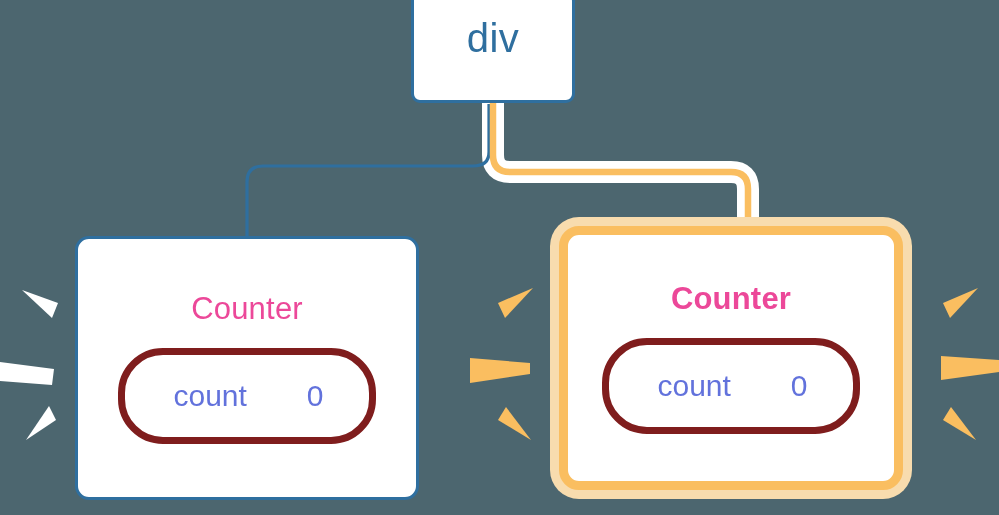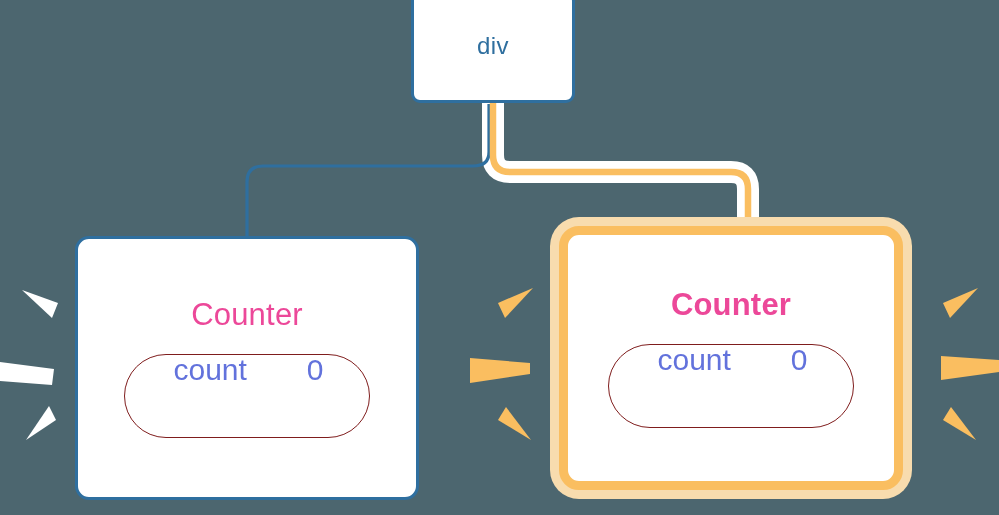--- a/index.html
+++ b/index.html
@@ -38,21 +38,21 @@
     left: 411px;
     top: -8px;
     width: 164px;
     height: 111px;
     border: 3px solid #2f6f9f;
     border-radius: 9px;
     justify-content: flex-end;
     padding-bottom: 18px;
   }
   #node-div .node-title {
-    font-size: 24px;
+    font-size: 40px;
     color: #2f6f9f;
     font-weight: 400;
     letter-spacing: 0.5px;
     line-height: 1;
   }
   
   #node-counter-left {
     left: 75px;
     top: 236px;
     width: 344px;
@@ -79,22 +79,22 @@
     margin-bottom: 24px;
     letter-spacing: 0.2px;
     line-height: 1;
   }
   #node-counter-right .node-title {
     font-weight: 700;
     font-size: 31px;
   }
   .pill {
     display: flex;
-    align-items: flex-start;
-    border: 1px solid #7f1d1d;
+    align-items: center;
+    border: 7px solid #7f1d1d;
     border-radius: 45px;
     height: 82px;
     overflow: hidden;
     background: #ffffff;
   }
   .pill-key {
     display: flex;
     align-items: center;
     justify-content: center;
     padding: 0 30px 0 48px;

